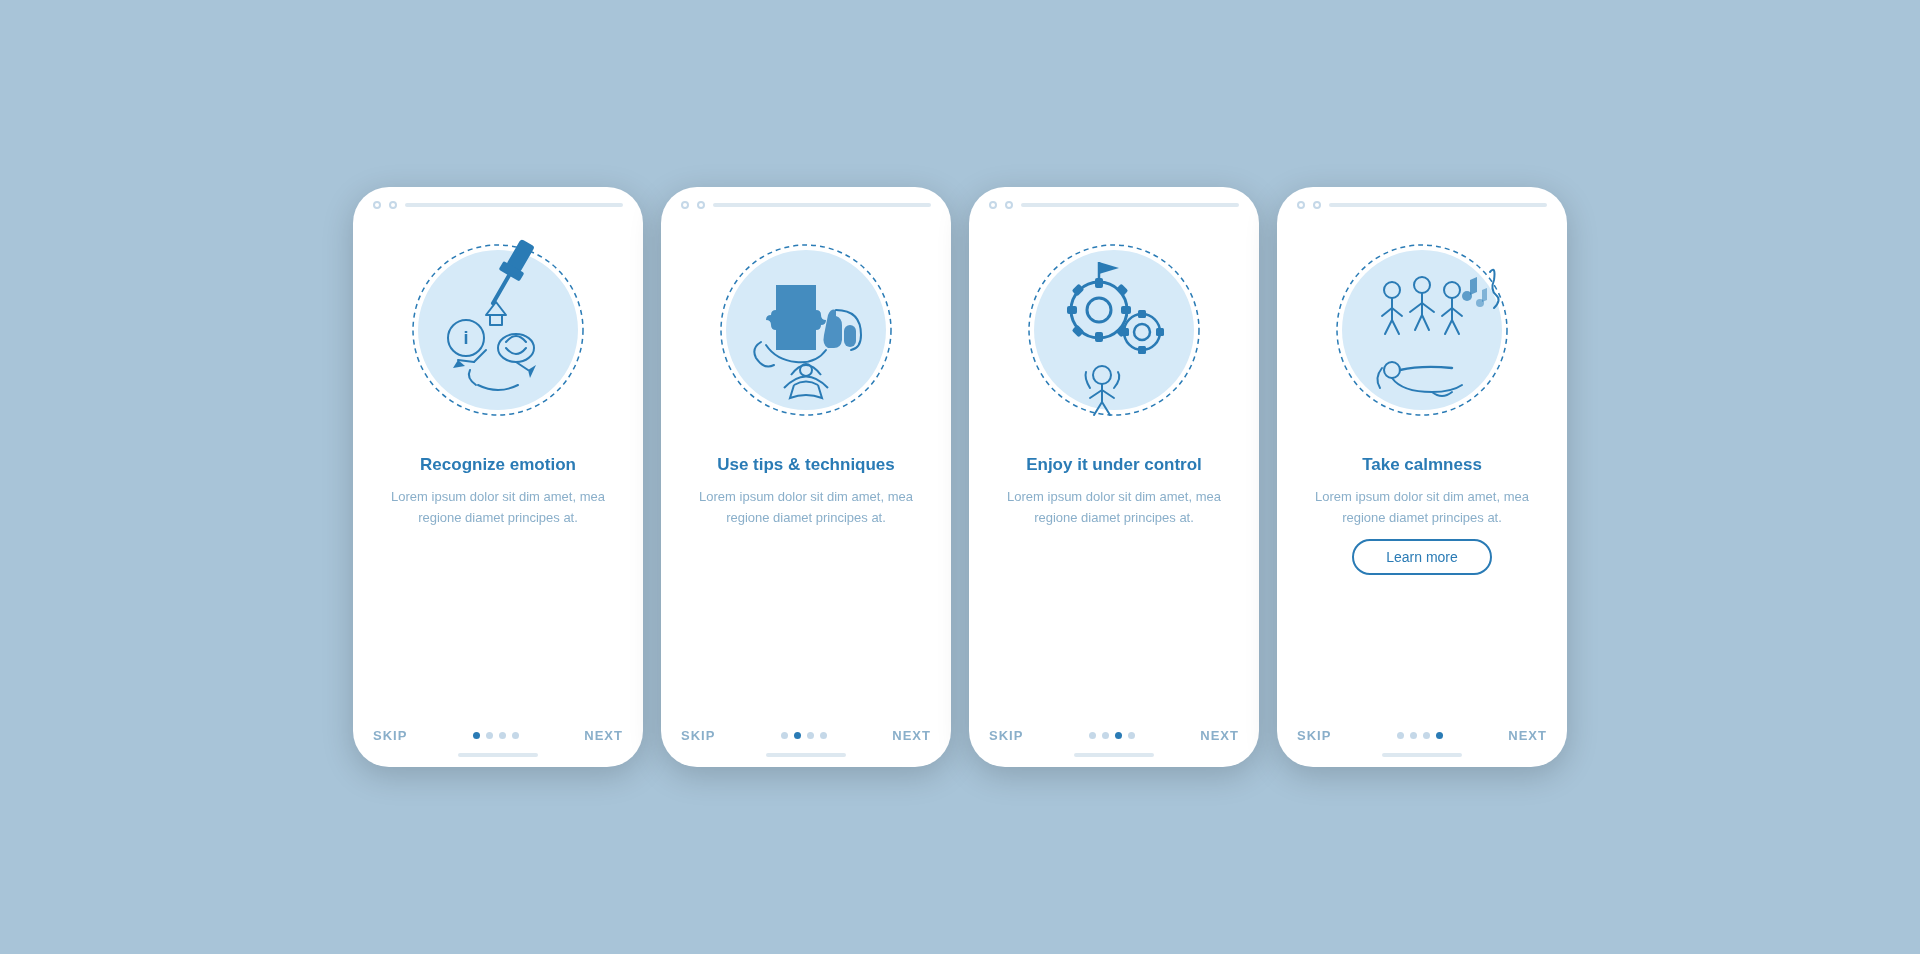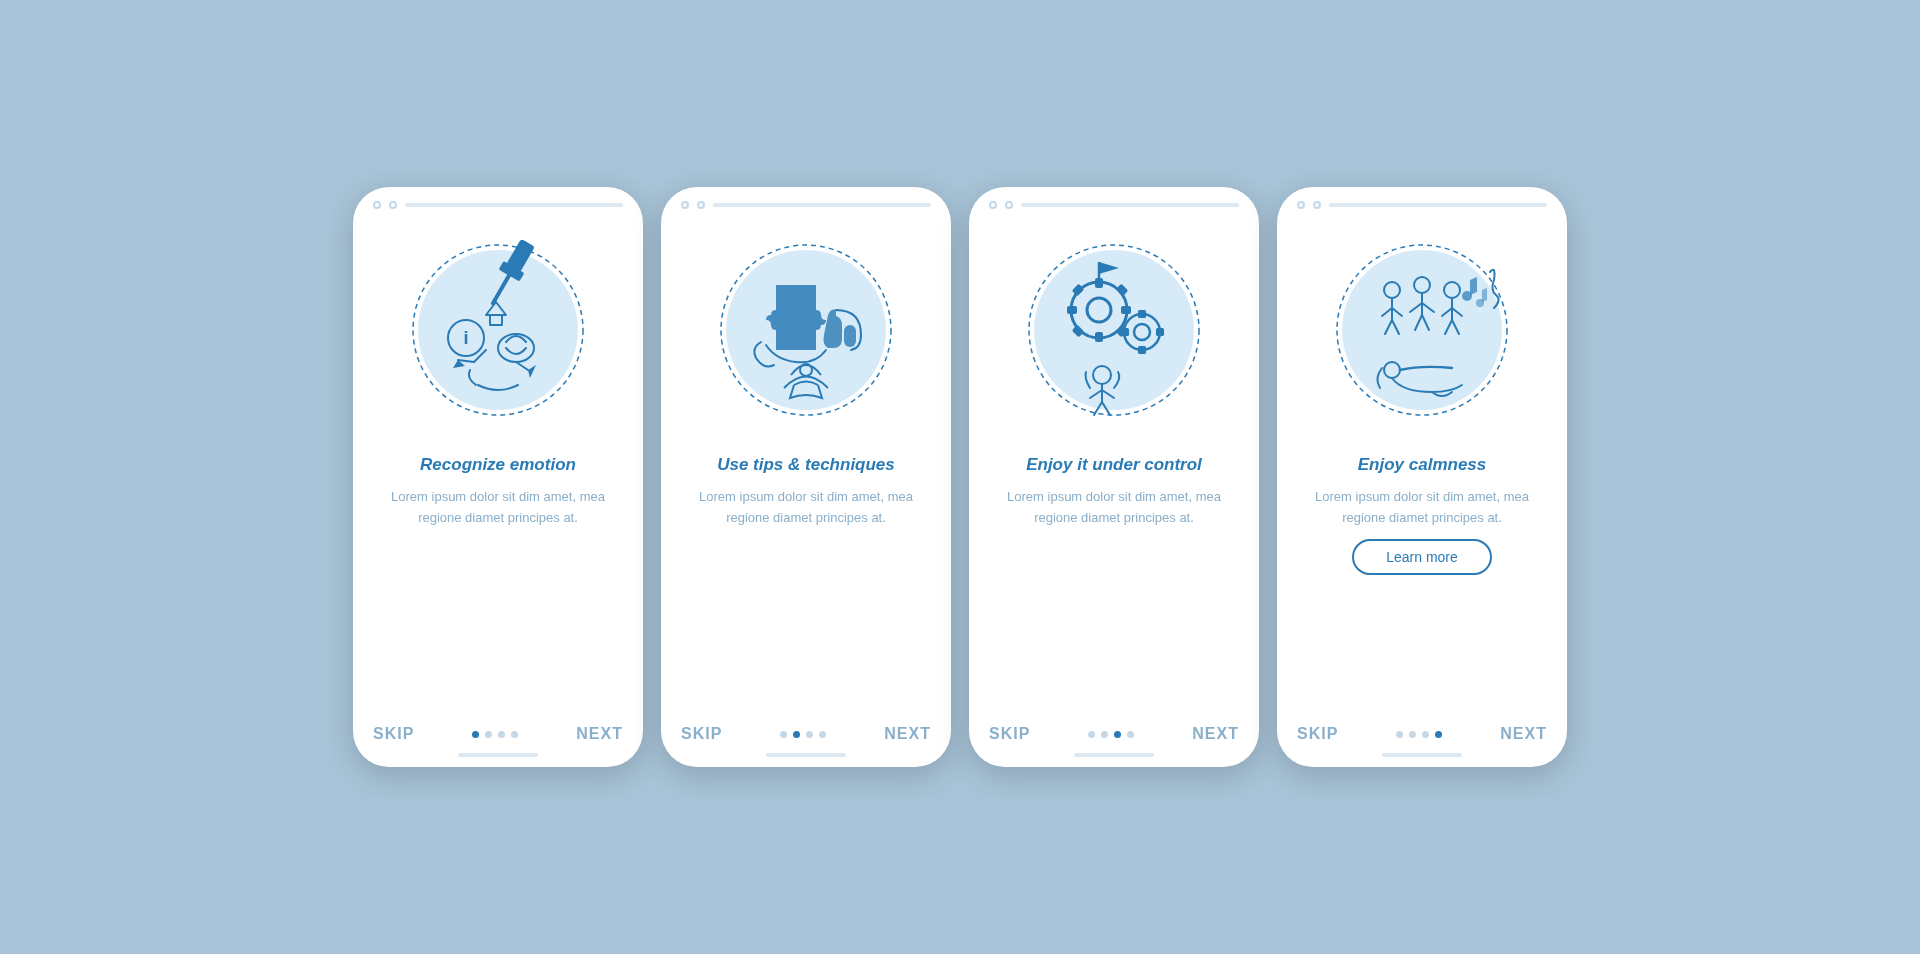--- a/index.html
+++ b/index.html
@@ -73,21 +73,20 @@
       flex: 1;
       display: flex;
       flex-direction: column;
     }
     .card-title {
       color: #2a7bb5;
       font-size: 17px;
       font-weight: 600;
       text-align: center;
       margin-bottom: 12px;
-      font-style: italic;
     }
     .card-body {
       color: #8aafca;
       font-size: 13px;
       text-align: center;
       line-height: 1.6;
     }
     .learn-more-btn {
       display: block;
       margin: 10px auto 0 auto;
@@ -106,21 +105,21 @@
       padding: 12px 20px 10px 20px;
     }
     .nav-row {
       display: flex;
       align-items: center;
       justify-content: space-between;
       margin-bottom: 10px;
     }
     .nav-skip, .nav-next {
       color: #8aafca;
-      font-size: 16px;
+      font-size: 13px;
       font-weight: 600;
       letter-spacing: 1px;
       cursor: pointer;
     }
     .dots-row {
       display: flex;
       align-items: center;
       gap: 6px;
     }
     .dot {
@@ -369,21 +368,21 @@
 
         <circle cx="70" cy="140" r="8" fill="none" stroke="#2a7bb5" stroke-width="2"></circle>
         <path d="M78,140 Q100,135 130,138" stroke="#2a7bb5" stroke-width="2.5" fill="none" stroke-linecap="round"></path>
         <path d="M70,148 Q80,162 110,162 Q130,162 140,155" stroke="#2a7bb5" stroke-width="2" fill="none" stroke-linecap="round"></path>
         <path d="M60,138 Q52,148 58,158" stroke="#2a7bb5" stroke-width="2" fill="none" stroke-linecap="round"></path>
 
         <path d="M110,162 Q120,170 130,162" stroke="#2a7bb5" stroke-width="2" fill="none" stroke-linecap="round"></path>
       </svg>
     </div>
     <div class="card-content">
-      <div class="card-title">Enjoy calmness</div>
+      <div class="card-title">Take calmness</div>
       <div class="card-body">Lorem ipsum dolor sit dim amet, mea regione diamet principes at.</div>
       <button class="learn-more-btn">Learn more</button>
     </div>
     <div class="phone-bottom">
       <div class="nav-row">
         <span class="nav-skip">SKIP</span>
         <div class="dots-row">
           <div class="dot inactive"></div>
           <div class="dot inactive"></div>
           <div class="dot inactive"></div>

